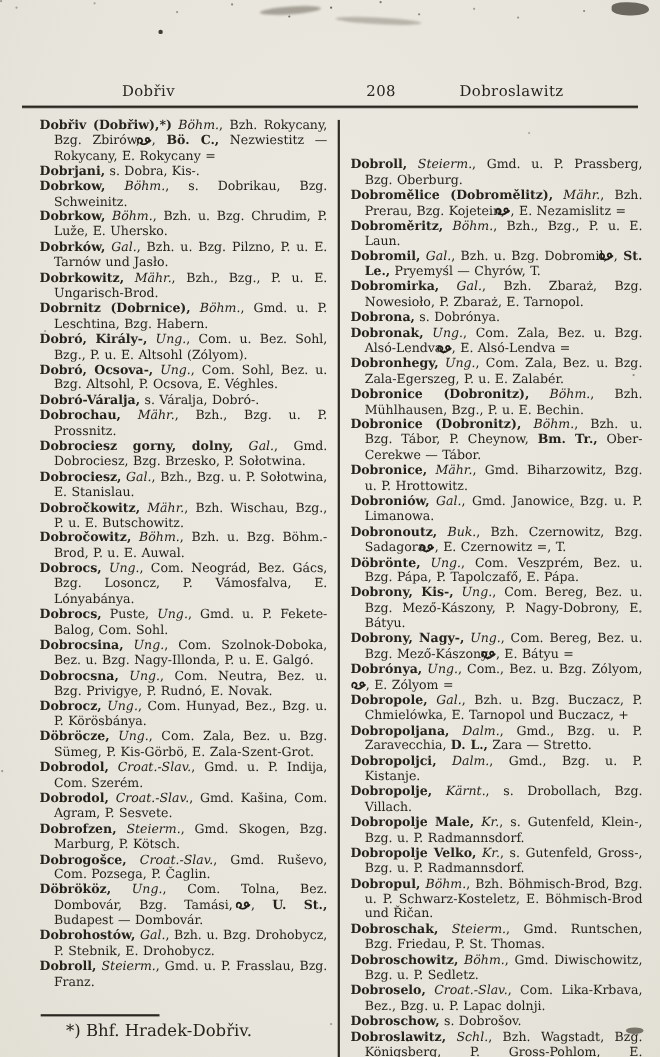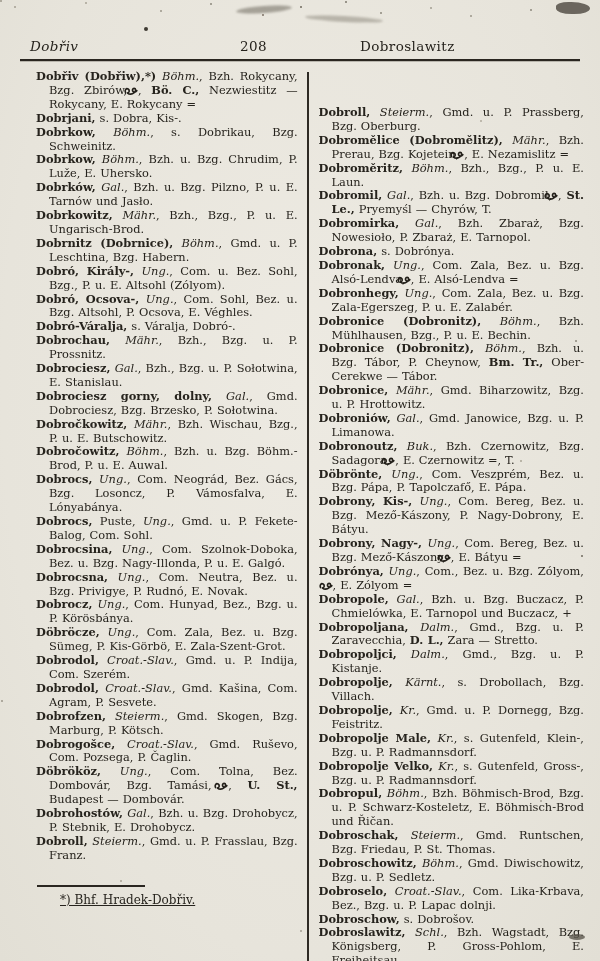--- a/index.html
+++ b/index.html
@@ -20,39 +20,39 @@
       581px 555px 0 #6f6a5e, 540px 800px 0 #a39e92, 120px 880px 0 #aaa496,
       300px 930px 0 #a39e92, 480px 120px 0 #b0aa9c, 520px 460px 0 #aaa496;}
   .smudge-a{position:absolute;left:236px;top:6px;width:56px;height:7px;background:#6e695e;border-radius:50%;opacity:.55;transform:rotate(-4deg);filter:blur(1px);}
   .smudge-b{position:absolute;left:305px;top:16px;width:78px;height:6px;background:#7d786c;border-radius:50%;opacity:.45;transform:rotate(3deg);filter:blur(1px);}
   .smudge-c{position:absolute;left:556px;top:2px;width:34px;height:12px;background:#4d4840;border-radius:40% 60% 50% 50%;opacity:.8;filter:blur(.5px);}
   .smudge-d{position:absolute;left:569px;top:934px;width:16px;height:6px;background:#555047;border-radius:50%;opacity:.75;filter:blur(.5px);}
   .smudge-e{position:absolute;left:144px;top:27px;width:4px;height:4px;background:#3f3b33;border-radius:50%;}
 
   .header{display:grid;grid-template-columns:1fr auto 1fr;align-items:baseline;
     padding:38px 30px 0 30px;font-size:13.5px;letter-spacing:.4px;}
-  .header .hl{font-style:italic;}
-  .header .hc{text-align:left;min-width:120px;}
-  .header .hr{text-align:left;}
+  .header .hl{text-align:center;}
+  .header .hc{text-align:right;min-width:120px;margin-top:37px;}
+  .header .hr{text-align:center;}
   .header-rule{height:2px;background:#2a2620;margin:5px 20px 0 20px;box-shadow:0 1px 0 rgba(42,38,32,.25);}
 
   .columns{display:flex;align-items:stretch;padding:9px 16px 0 36px;}
   .col{width:268px;}
   .col.right{width:272px;margin-top:36px;}
   .divider{width:2px;background:#2e2a24;margin:2px 10px 0 9px;min-height:812px;}
 
   p.entry{margin:0;font-size:11.4px;line-height:13.9px;text-align:justify;
     text-indent:-13px;padding-left:13px;word-spacing:.4px;}
   .b{font-weight:bold;}
   .i{font-style:italic;}
   .ph{display:inline-block;vertical-align:-1px;line-height:0;}
   .ph svg{display:inline;}
 
   .fn-rule{width:108px;height:2px;background:#2a2620;margin:22px 0 7px 1px;}
-  p.footnote{margin:0;font-size:12px;line-height:13.5px;padding-left:24px;text-decoration:underline;}
+  p.footnote{margin:0;font-size:15px;line-height:13.5px;padding-left:24px;}
 </style>
 </head>
 <body>
 
 <div class="page">
   <div class="speck"></div>
   <div class="smudge-a"></div>
   <div class="smudge-b"></div>
   <div class="smudge-c"></div>
   <div class="smudge-d"></div>
@@ -73,22 +73,22 @@
         <p class="entry"><span class="b">Dobrjani,</span><span> s. Dobra, Kis-.</span></p>
         <p class="entry"><span class="b">Dobrkow,</span><span> </span><span class="i">Böhm.</span><span>, s. Dobrikau, Bzg. Schweinitz.</span></p>
         <p class="entry"><span class="b">Dobrkow,</span><span> </span><span class="i">Böhm.</span><span>, Bzh. u. Bzg. Chrudim, P. Luže, E. Uhersko.</span></p>
         <p class="entry"><span class="b">Dobrków,</span><span> </span><span class="i">Gal.</span><span>, Bzh. u. Bzg. Pilzno, P. u. E. Tarnów und Jasło.</span></p>
         <p class="entry"><span class="b">Dobrkowitz,</span><span> </span><span class="i">Mähr.</span><span>, Bzh., Bzg., P. u. E. Ungarisch-Brod.</span></p>
         <p class="entry"><span class="b">Dobrnitz (Dobrnice),</span><span> </span><span class="i">Böhm.</span><span>, Gmd. u. P. Leschtina, Bzg. Habern.</span></p>
         <p class="entry"><span class="b">Dobró, Király-,</span><span> </span><span class="i">Ung.</span><span>, Com. u. Bez. Sohl, Bzg., P. u. E. Altsohl (Zólyom).</span></p>
         <p class="entry"><span class="b">Dobró, Ocsova-,</span><span> </span><span class="i">Ung.</span><span>, Com. Sohl, Bez. u. Bzg. Altsohl, P. Ocsova, E. Véghles.</span></p>
         <p class="entry"><span class="b">Dobró-Váralja,</span><span> s. Váralja, Dobró-.</span></p>
         <p class="entry"><span class="b">Dobrochau,</span><span> </span><span class="i">Mähr.</span><span>, Bzh., Bzg. u. P. Prossnitz.</span></p>
+        <p class="entry"><span class="b">Dobrociesz gorny, dolny,</span><span> </span><span class="i">Gal.</span><span>, Gmd. Dobrociesz, Bzg. Brzesko, P. Sołotwina.</span></p>
         <p class="entry"><span class="b">Dobrociesz,</span><span> </span><span class="i">Gal.</span><span>, Bzh., Bzg. u. P. Sołotwina, E. Stanislau.</span></p>
-        <p class="entry"><span class="b">Dobrociesz gorny, dolny,</span><span> </span><span class="i">Gal.</span><span>, Gmd. Dobrociesz, Bzg. Brzesko, P. Sołotwina.</span></p>
         <p class="entry"><span class="b">Dobročkowitz,</span><span> </span><span class="i">Mähr.</span><span>, Bzh. Wischau, Bzg., P. u. E. Butschowitz.</span></p>
         <p class="entry"><span class="b">Dobročowitz,</span><span> </span><span class="i">Böhm.</span><span>, Bzh. u. Bzg. Böhm.-Brod, P. u. E. Auwal.</span></p>
         <p class="entry"><span class="b">Dobrocs,</span><span> </span><span class="i">Ung.</span><span>, Com. Neográd, Bez. Gács, Bzg. Losoncz, P. Vámosfalva, E. Lónyabánya.</span></p>
         <p class="entry"><span class="b">Dobrocs,</span><span> Puste, </span><span class="i">Ung.</span><span>, Gmd. u. P. Fekete-Balog, Com. Sohl.</span></p>
         <p class="entry"><span class="b">Dobrocsina,</span><span> </span><span class="i">Ung.</span><span>, Com. Szolnok-Doboka, Bez. u. Bzg. Nagy-Illonda, P. u. E. Galgó.</span></p>
         <p class="entry"><span class="b">Dobrocsna,</span><span> </span><span class="i">Ung.</span><span>, Com. Neutra, Bez. u. Bzg. Privigye, P. Rudnó, E. Novak.</span></p>
         <p class="entry"><span class="b">Dobrocz,</span><span> </span><span class="i">Ung.</span><span>, Com. Hunyad, Bez., Bzg. u. P. Körösbánya.</span></p>
         <p class="entry"><span class="b">Döbröcze,</span><span> </span><span class="i">Ung.</span><span>, Com. Zala, Bez. u. Bzg. Sümeg, P. Kis-Görbö, E. Zala-Szent-Grot.</span></p>
         <p class="entry"><span class="b">Dobrodol,</span><span> </span><span class="i">Croat.-Slav.</span><span>, Gmd. u. P. Indija, Com. Szerém.</span></p>
         <p class="entry"><span class="b">Dobrodol,</span><span> </span><span class="i">Croat.-Slav.</span><span>, Gmd. Kašina, Com. Agram, P. Sesvete.</span></p>
@@ -130,21 +130,20 @@
         <p class="entry"><span class="b">Dobrony, Nagy-,</span><span> </span><span class="i">Ung.</span><span>, Com. Bereg, Bez. u. Bzg. Mező-Kászony, </span><span class="ph"><svg width="14" height="9" viewBox="0 0 14 9" aria-hidden="true">
               <path d="M1.6,6.6 C0.4,4.2 2.2,1.8 4.1,3.0 C6.0,4.2 5.2,7.4 3.1,6.8 C5.2,8.4 8.2,8.4 10.2,6.6 C12.3,4.8 11.9,2.4 10.1,2.4 C8.4,2.4 7.9,4.6 9.3,5.6 C10.4,6.4 11.9,5.9 12.8,4.7" fill="none" stroke="#221f19" stroke-width="1.6" stroke-linecap="round"></path>
             </svg></span><span>, E. Bátyu =</span></p>
         <p class="entry"><span class="b">Dobrónya,</span><span> </span><span class="i">Ung.</span><span>, Com., Bez. u. Bzg. Zólyom, </span><span class="ph"><svg width="14" height="9" viewBox="0 0 14 9" aria-hidden="true">
               <path d="M1.6,6.6 C0.4,4.2 2.2,1.8 4.1,3.0 C6.0,4.2 5.2,7.4 3.1,6.8 C5.2,8.4 8.2,8.4 10.2,6.6 C12.3,4.8 11.9,2.4 10.1,2.4 C8.4,2.4 7.9,4.6 9.3,5.6 C10.4,6.4 11.9,5.9 12.8,4.7" fill="none" stroke="#221f19" stroke-width="1.6" stroke-linecap="round"></path>
             </svg></span><span>, E. Zólyom =</span></p>
         <p class="entry"><span class="b">Dobropole,</span><span> </span><span class="i">Gal.</span><span>, Bzh. u. Bzg. Buczacz, P. Chmielówka, E. Tarnopol und Buczacz, +</span></p>
         <p class="entry"><span class="b">Dobropoljana,</span><span> </span><span class="i">Dalm.</span><span>, Gmd., Bzg. u. P. Zaravecchia, </span><span class="b">D. L.,</span><span> Zara — Stretto.</span></p>
         <p class="entry"><span class="b">Dobropoljci,</span><span> </span><span class="i">Dalm.</span><span>, Gmd., Bzg. u. P. Kistanje.</span></p>
         <p class="entry"><span class="b">Dobropolje,</span><span> </span><span class="i">Kärnt.</span><span>, s. Drobollach, Bzg. Villach.</span></p>
-        <p class="entry"><span class="b">Dobropolje,</span><span> </span><span class="i">Kr.</span><span>, Gmd. u. P. Dornegg, Bzg. Feistritz.</span></p>
         <p class="entry"><span class="b">Dobropolje Male,</span><span> </span><span class="i">Kr.</span><span>, s. Gutenfeld, Klein-, Bzg. u. P. Radmannsdorf.</span></p>
         <p class="entry"><span class="b">Dobropolje Velko,</span><span> </span><span class="i">Kr.</span><span>, s. Gutenfeld, Gross-, Bzg. u. P. Radmannsdorf.</span></p>
         <p class="entry"><span class="b">Dobropul,</span><span> </span><span class="i">Böhm.</span><span>, Bzh. Böhmisch-Brod, Bzg. u. P. Schwarz-Kosteletz, E. Böhmisch-Brod und Řičan.</span></p>
         <p class="entry"><span class="b">Dobroschak,</span><span> </span><span class="i">Steierm.</span><span>, Gmd. Runtschen, Bzg. Friedau, P. St. Thomas.</span></p>
         <p class="entry"><span class="b">Dobroschowitz,</span><span> </span><span class="i">Böhm.</span><span>, Gmd. Diwischowitz, Bzg. u. P. Sedletz.</span></p>
         <p class="entry"><span class="b">Dobroselo,</span><span> </span><span class="i">Croat.-Slav.</span><span>, Com. Lika-Krbava, Bez., Bzg. u. P. Lapac dolnji.</span></p>
         <p class="entry"><span class="b">Dobroschow,</span><span> s. Dobrošov.</span></p>
         <p class="entry"><span class="b">Dobroslawitz,</span><span> </span><span class="i">Schl.</span><span>, Bzh. Wagstadt, Bzg. Königsberg, P. Gross-Pohlom, E. Freiheitsau.</span></p>
       </div>
   </div>

